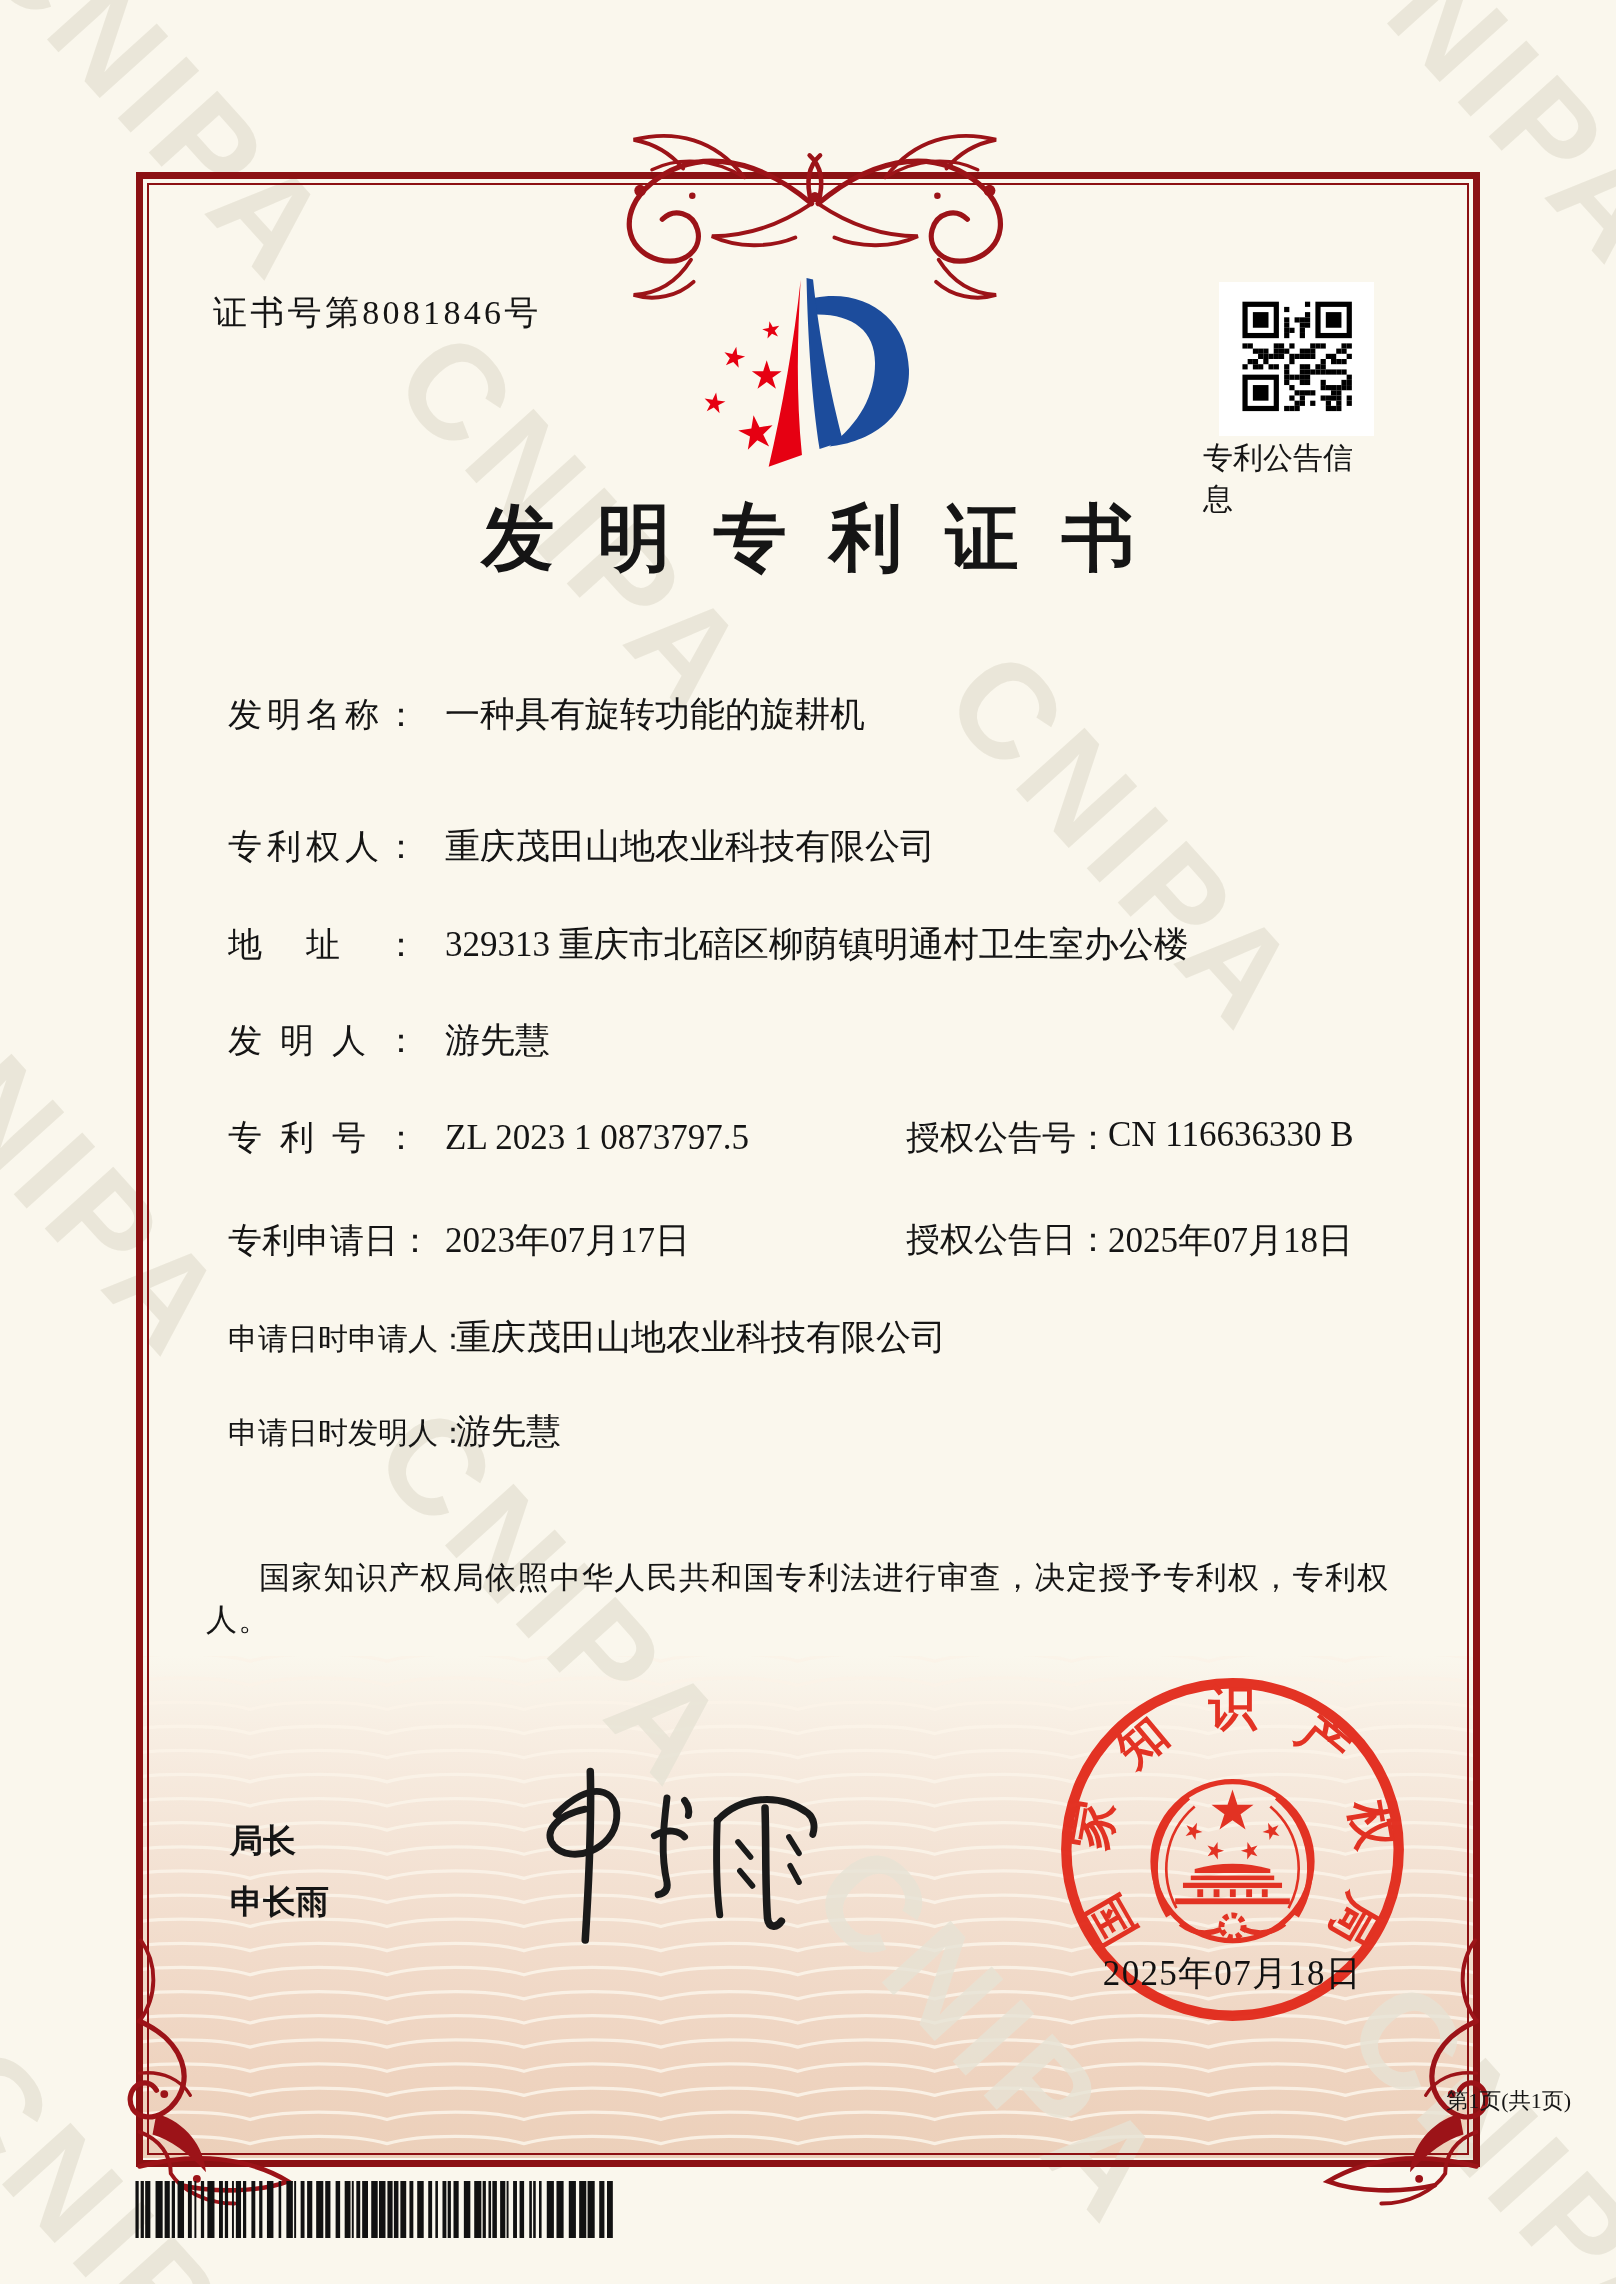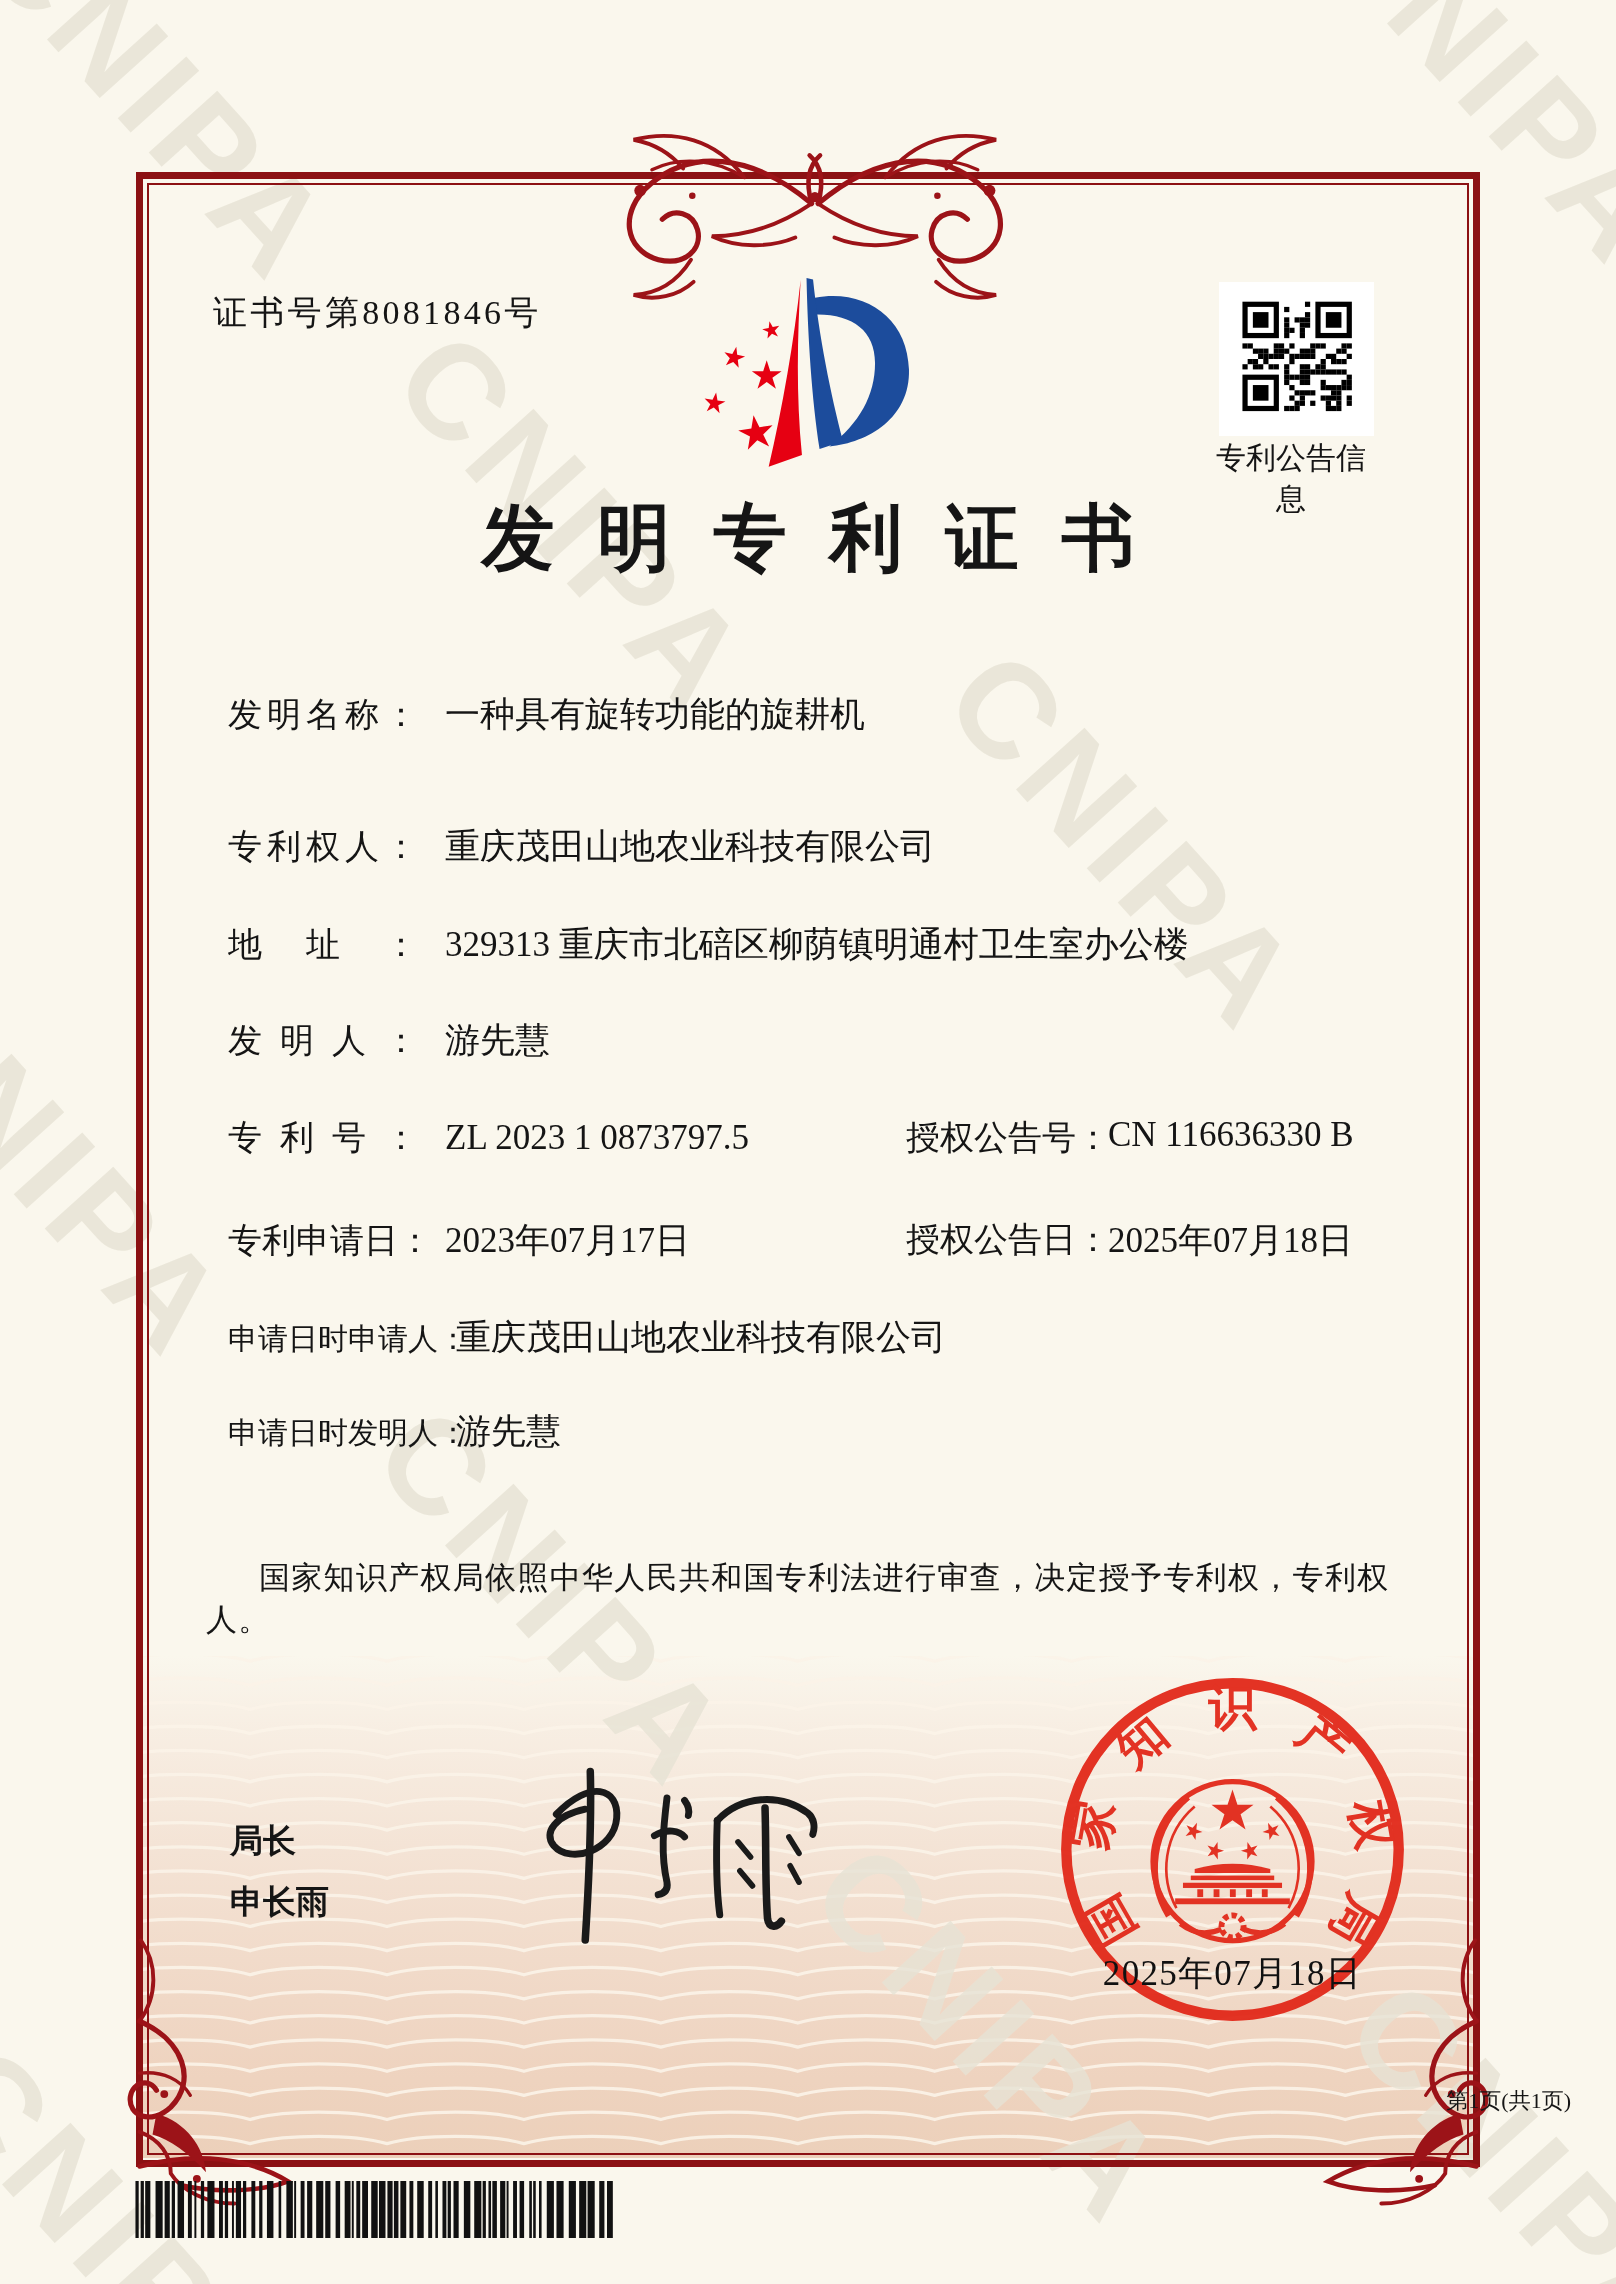--- a/index.html
+++ b/index.html
@@ -43,21 +43,21 @@
   }
   .frame-inner{
     position:absolute;left:147px;top:183px;width:1322px;height:1972px;
     border:2px solid #8c1113;box-sizing:border-box;z-index:4;pointer-events:none;
   }
   .ornaments{position:absolute;left:0;top:0;z-index:5;pointer-events:none;}
   
   .certno{position:absolute;left:213px;top:290px;font-size:34px;letter-spacing:3.3px;z-index:6;}
   .logo{position:absolute;left:691px;top:278px;z-index:6;}
   .qrbox{position:absolute;left:1219px;top:282px;width:155px;height:154px;background:#fff;z-index:6;}
-  .qrcap{position:absolute;left:1203px;top:438px;width:176px;text-align:center;font-size:30px;z-index:6;}
+  .qrcap{position:absolute;left:1203px;top:438px;width:176px;text-align:left;font-size:30px;z-index:6;}
   .title{
     position:absolute;left:0;top:490px;width:1616px;text-align:center;
     font-size:73px;font-weight:bold;letter-spacing:43px;text-indent:43px;z-index:6;
   }
   
   .row{position:absolute;left:228px;width:1252px;font-size:34px;white-space:nowrap;z-index:6;}
   .lbl{display:inline-block;width:190px;text-align:justify;text-align-last:justify;margin-right:27px;vertical-align:baseline;}
   .lbl.long{width:219px;margin-right:9px;font-size:30px;}
   .val{font-size:35px;}
   .lbl2{position:absolute;left:678px;display:inline-block;width:181px;text-align:justify;text-align-last:justify;}

